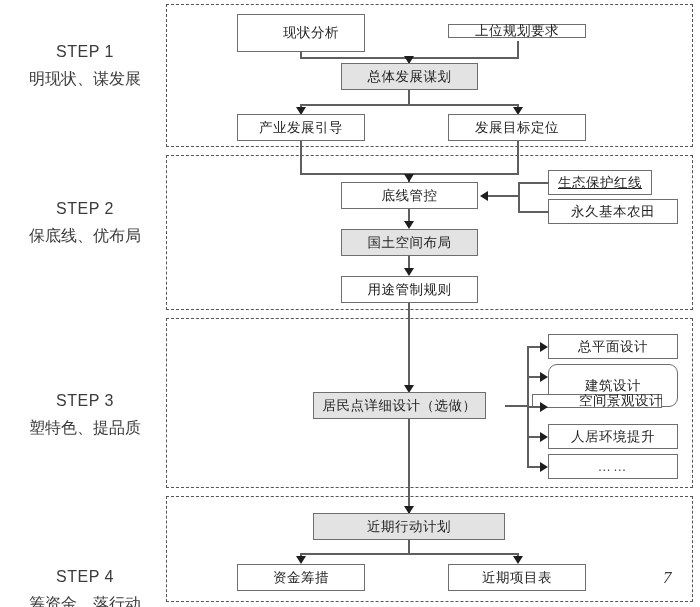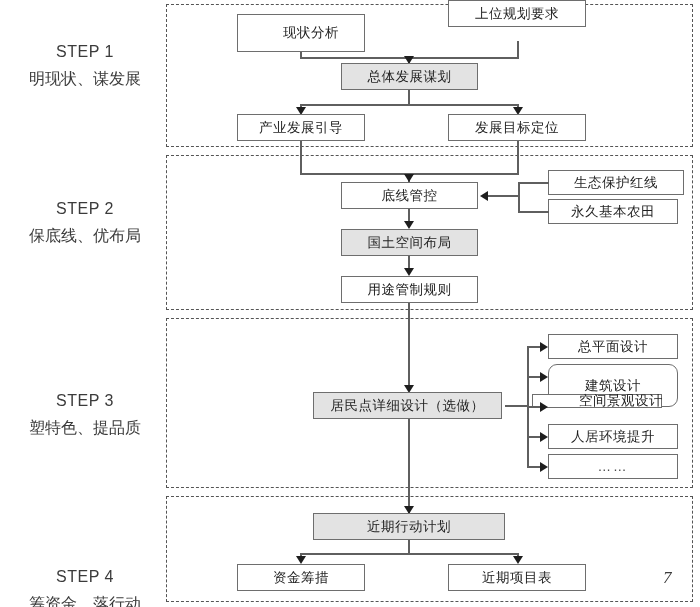--- a/index.html
+++ b/index.html
@@ -140,21 +140,21 @@
   <div class="ln lnv" style="left:408px; top:89px; height:16px;"></div>
   <div class="ln lnh" style="left:300px; top:104px; width:219px;"></div>
   <div class="ln lnv" style="left:300px; top:104px; height:8px;"></div>
   <div class="ln lnv" style="left:517px; top:104px; height:8px;"></div>
   <div class="arrow-down" style="left:296px; top:107px;"></div>
   <div class="arrow-down" style="left:513px; top:107px;"></div>
 
   <div class="node" style="left:237px; top:14px; width:128px; height:38px;padding-left:20px;">
     <span>现状分析</span>
   </div>
-  <div class="node" style="left:448px; top:0; width:138px; height:27px;align-items:center;">
+  <div class="node" style="left:448px; top:24px; width:138px; height:14px;align-items:center;">
     <span>上位规划要求</span>
   </div>
   <div class="node highlight" style="left:341px; top:63px; width:137px; height:27px;">
     <span>总体发展谋划</span>
   </div>
   <div class="node" style="left:237px; top:114px; width:128px; height:27px;">
     <span>产业发展引导</span>
   </div>
   <div class="node" style="left:448px; top:114px; width:138px; height:27px;">
     <span>发展目标定位</span>
@@ -168,42 +168,42 @@
 
   <div class="node" style="left:341px; top:182px; width:137px; height:27px;">
     <span>底线管控</span>
   </div>
   <div class="node highlight" style="left:341px; top:229px; width:137px; height:27px;">
     <span>国土空间布局</span>
   </div>
   <div class="node" style="left:341px; top:276px; width:137px; height:27px;">
     <span>用途管制规则</span>
   </div>
-  <div class="node" style="left:548px; top:170px; width:136px; height:25px;">
+  <div class="node" style="left:548px; top:170px; width:104px; height:25px;text-decoration:underline;">
     <span>生态保护红线</span>
   </div>
   <div class="node" style="left:548px; top:199px; width:130px; height:25px;">
     <span>永久基本农田</span>
   </div>
 
   <div class="ln lnv" style="left:408px; top:209px; height:12px;"></div>
   <div class="arrow-down" style="left:404px; top:221px;"></div>
   <div class="ln lnv" style="left:408px; top:256px; height:12px;"></div>
   <div class="arrow-down" style="left:404px; top:268px;"></div>
 
   <div class="ln lnh" style="left:518px; top:182px; width:31px;"></div>
   <div class="ln lnh" style="left:518px; top:211px; width:31px;"></div>
   <div class="ln lnv" style="left:518px; top:182px; height:30px;"></div>
   <div class="ln lnh" style="left:488px; top:195px; width:31px;"></div>
   <div class="arrow-left" style="left:480px; top:191px;"></div>
 
   <div class="ln lnv" style="left:408px; top:303px; height:86px;"></div>
   <div class="arrow-down" style="left:404px; top:385px;"></div>
 
-  <div class="node highlight" style="left:313px; top:392px; width:189px; height:27px;">
+  <div class="node highlight" style="left:313px; top:392px; width:173px; height:27px;">
     <span>居民点详细设计（选做）</span>
   </div>
   <div class="node" style="left:548px; top:334px; width:130px; height:25px;">
     <span>总平面设计</span>
   </div>
   <div class="node" style="left:548px; top:364px; width:130px; height:43px;border-radius:9px;">
     <span>建筑设计</span>
   </div>
   <div class="node" style="left:532px; top:394px; width:130px; height:14px;padding-left:48px;">
     <span>空间景观设计</span>

